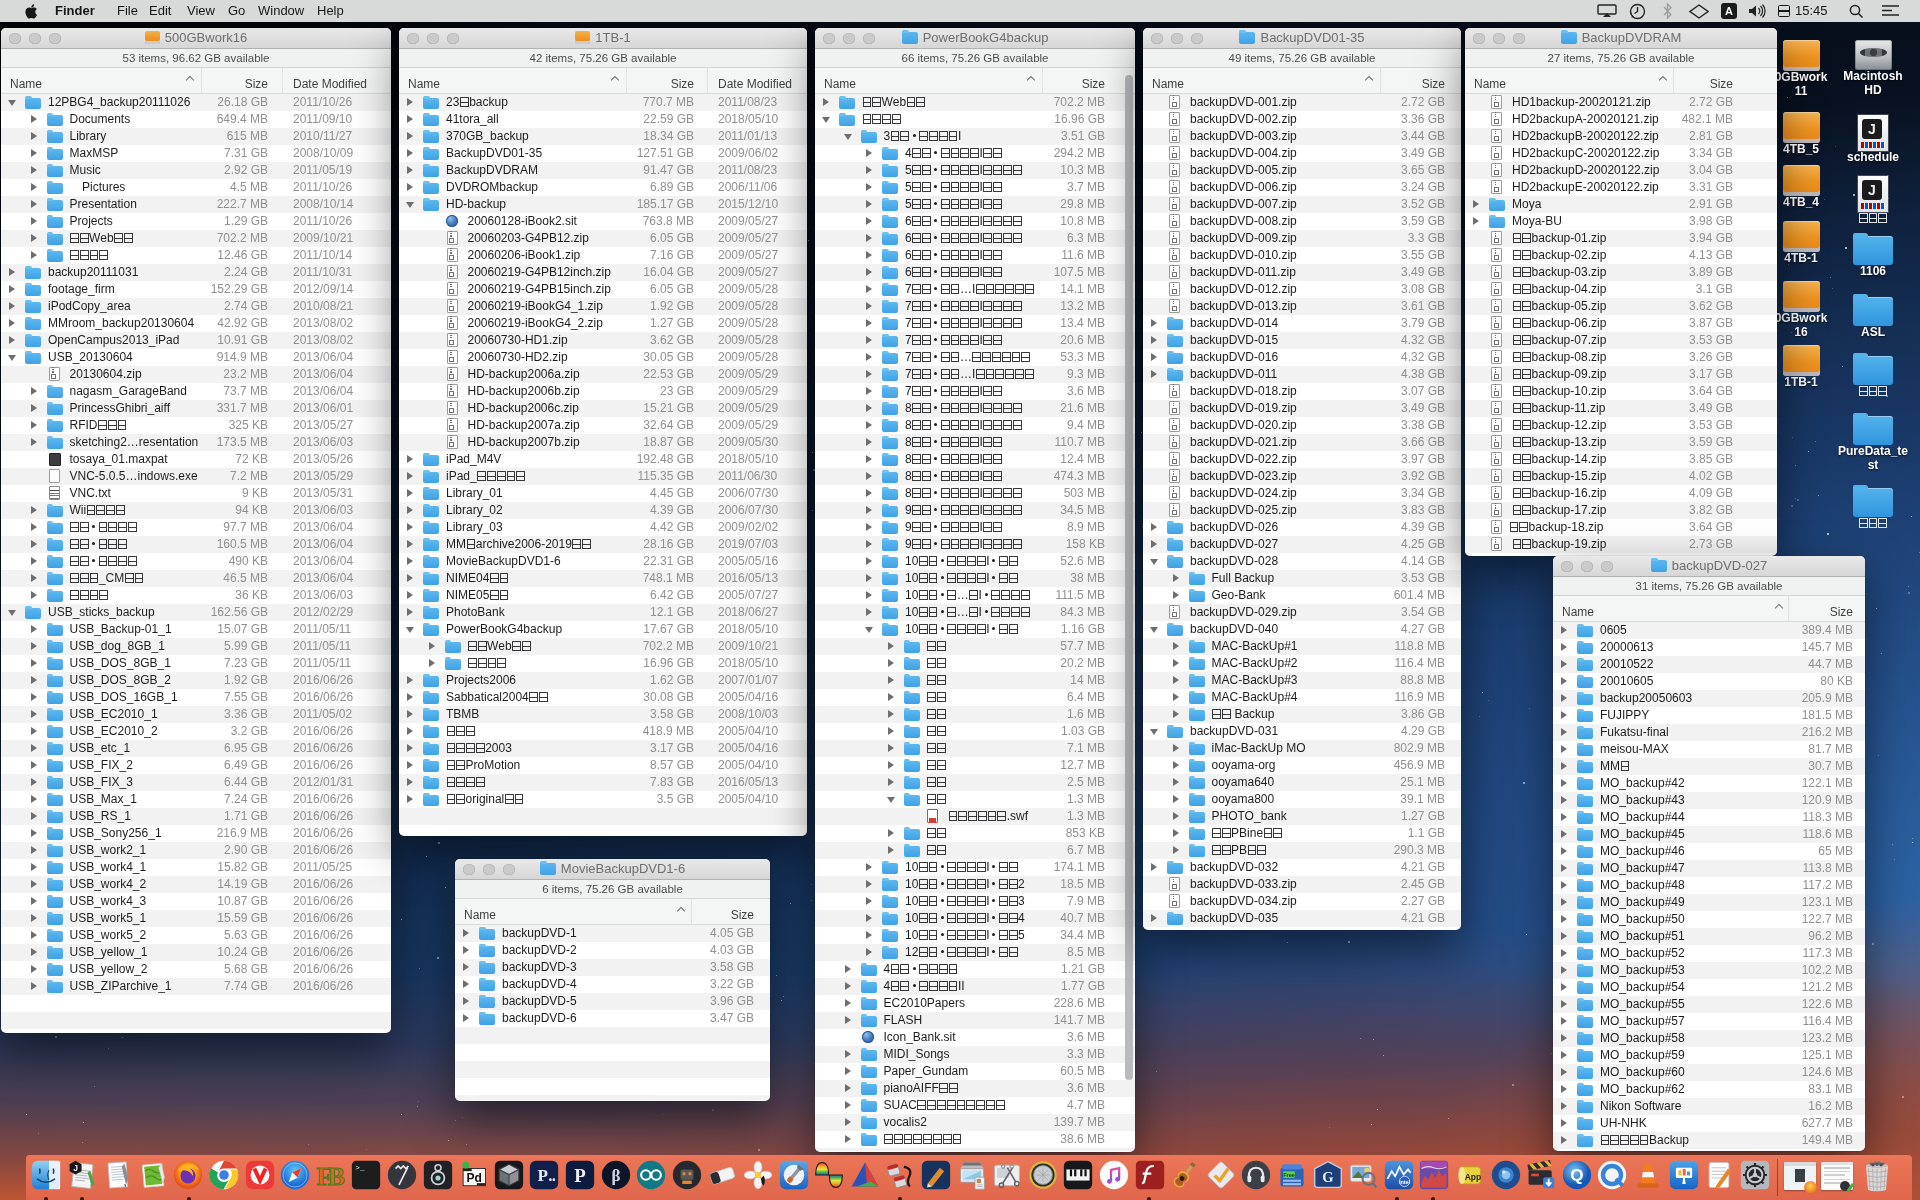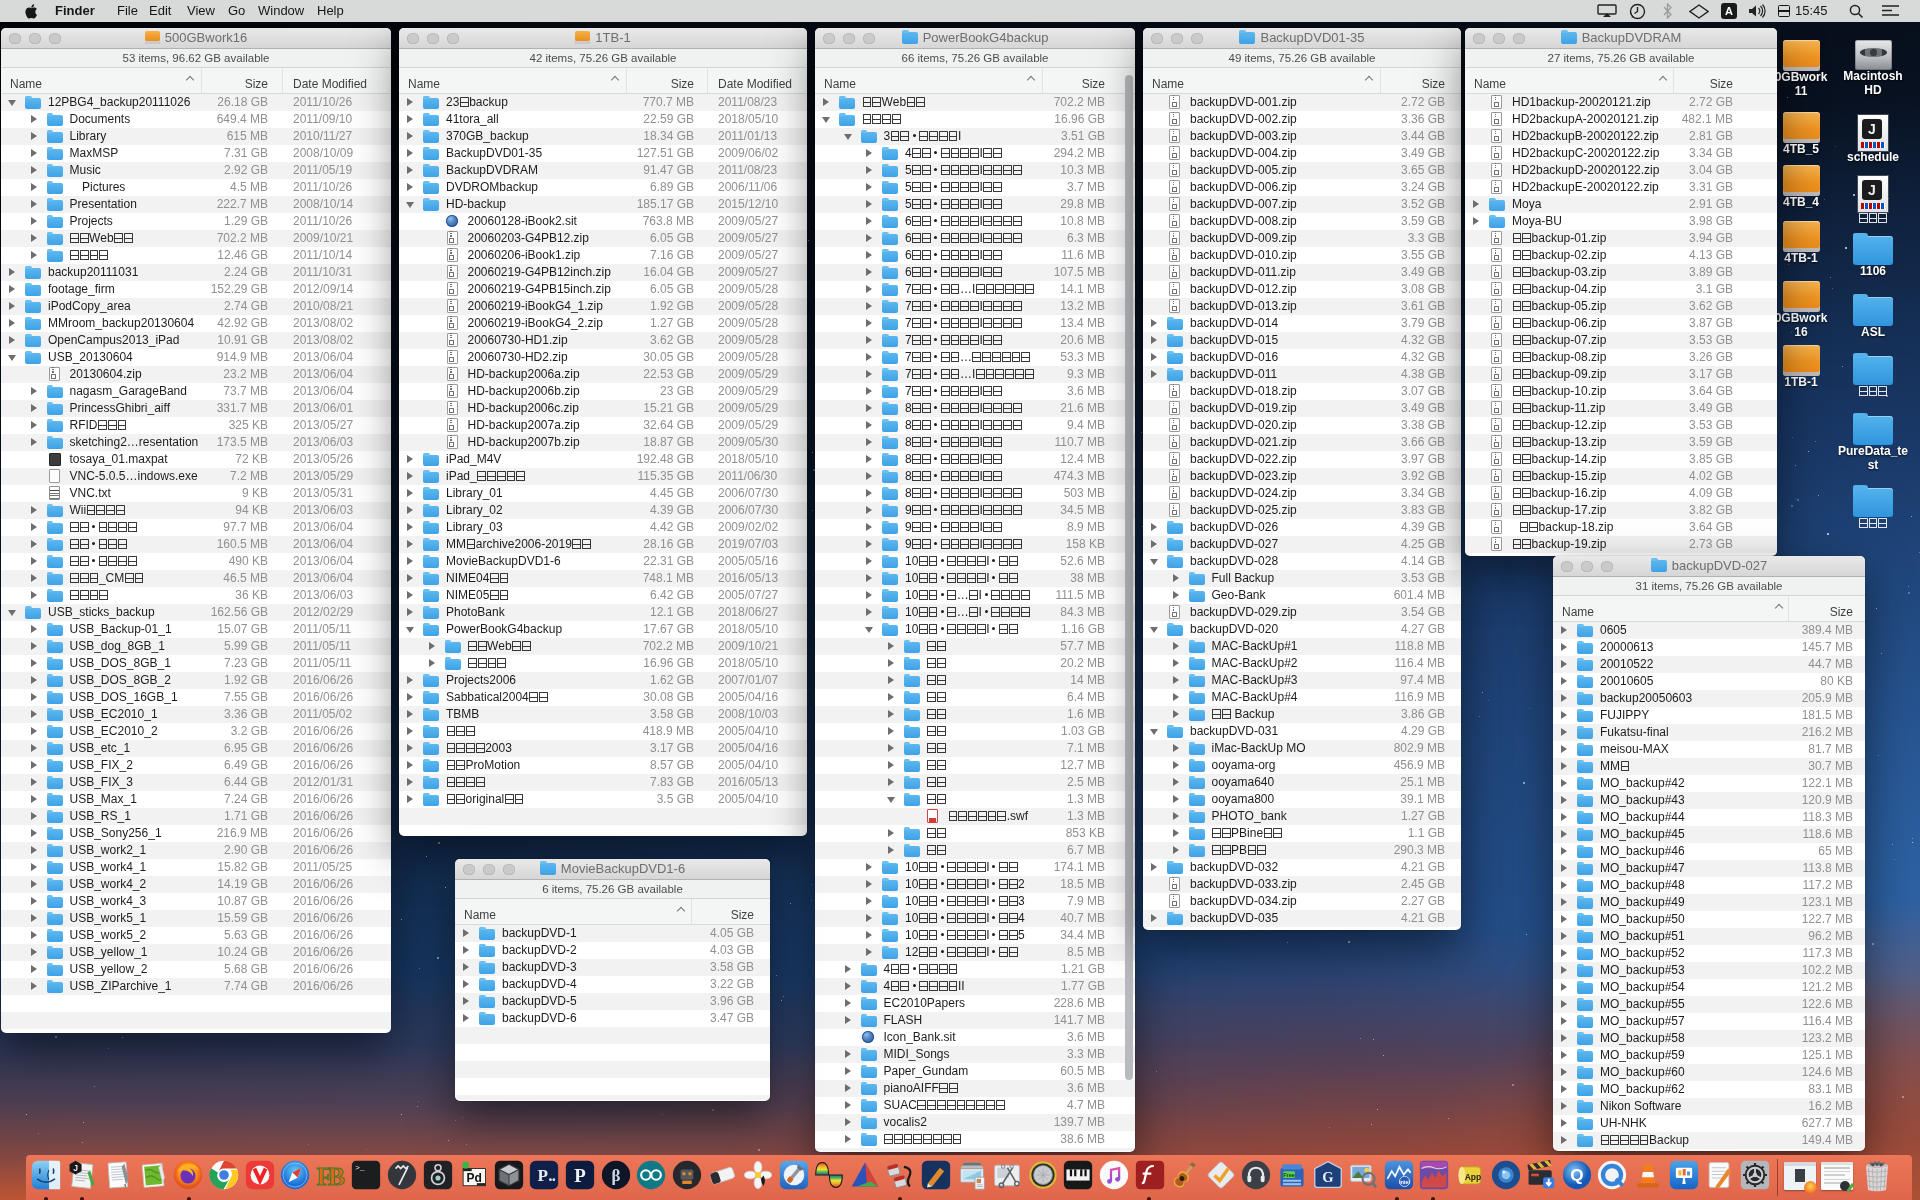--- a/index.html
+++ b/index.html
@@ -1485,40 +1485,40 @@
         <span class="sz" style="right:16px">601.4 MB</span>
       </div>
       <div class="r g">
         <i class="zi" style="left:26.0px"></i>
         <span class="nm" style="left:47.0px">backupDVD-029.zip</span>
         <span class="sz" style="right:16px">3.54 GB</span>
       </div>
       <div class="r">
         <i class="trd" style="left:7.0px"></i>
         <i class="fo" style="left:24.0px"></i>
-        <span class="nm" style="left:47.0px">backupDVD-020</span>
+        <span class="nm" style="left:47.0px">backupDVD-040</span>
         <span class="sz" style="right:16px">4.27 GB</span>
       </div>
       <div class="r g">
         <i class="tri" style="left:29.5px"></i>
         <i class="fo" style="left:45.5px"></i>
         <span class="nm" style="left:68.5px">MAC-BackUp#1</span>
         <span class="sz" style="right:16px">118.8 MB</span>
       </div>
       <div class="r">
         <i class="tri" style="left:29.5px"></i>
         <i class="fo" style="left:45.5px"></i>
         <span class="nm" style="left:68.5px">MAC-BackUp#2</span>
         <span class="sz" style="right:16px">116.4 MB</span>
       </div>
       <div class="r g">
         <i class="tri" style="left:29.5px"></i>
         <i class="fo" style="left:45.5px"></i>
         <span class="nm" style="left:68.5px">MAC-BackUp#3</span>
-        <span class="sz" style="right:16px">97.4 MB</span>
+        <span class="sz" style="right:16px">88.8 MB</span>
       </div>
       <div class="r">
         <i class="tri" style="left:29.5px"></i>
         <i class="fo" style="left:45.5px"></i>
         <span class="nm" style="left:68.5px">MAC-BackUp#4</span>
         <span class="sz" style="right:16px">116.9 MB</span>
       </div>
       <div class="r g">
         <i class="tri" style="left:29.5px"></i>
         <i class="fo" style="left:45.5px"></i>
@@ -1735,21 +1735,21 @@
         <span class="nm" style="left:47.0px"><b class="k"></b><b class="k"></b>backup-16.zip</span>
         <span class="sz" style="right:44px">4.09 GB</span>
       </div>
       <div class="r g">
         <i class="zi" style="left:26.0px"></i>
         <span class="nm" style="left:47.0px"><b class="k"></b><b class="k"></b>backup-17.zip</span>
         <span class="sz" style="right:44px">3.82 GB</span>
       </div>
       <div class="r">
         <i class="zi" style="left:26.0px"></i>
-        <span class="nm" style="left:54px"><b class="k"></b><b class="k"></b>backup-18.zip</span>
+        <span class="nm" style="left:44px"><b class="k"></b><b class="k"></b>backup-18.zip</span>
         <span class="sz" style="right:44px">3.64 GB</span>
       </div>
       <div class="r g">
         <i class="zi" style="left:26.0px"></i>
         <span class="nm" style="left:47.0px"><b class="k"></b><b class="k"></b>backup-19.zip</span>
         <span class="sz" style="right:44px">2.73 GB</span>
       </div>
       <div class="r"></div>
     </div>
   </div>

